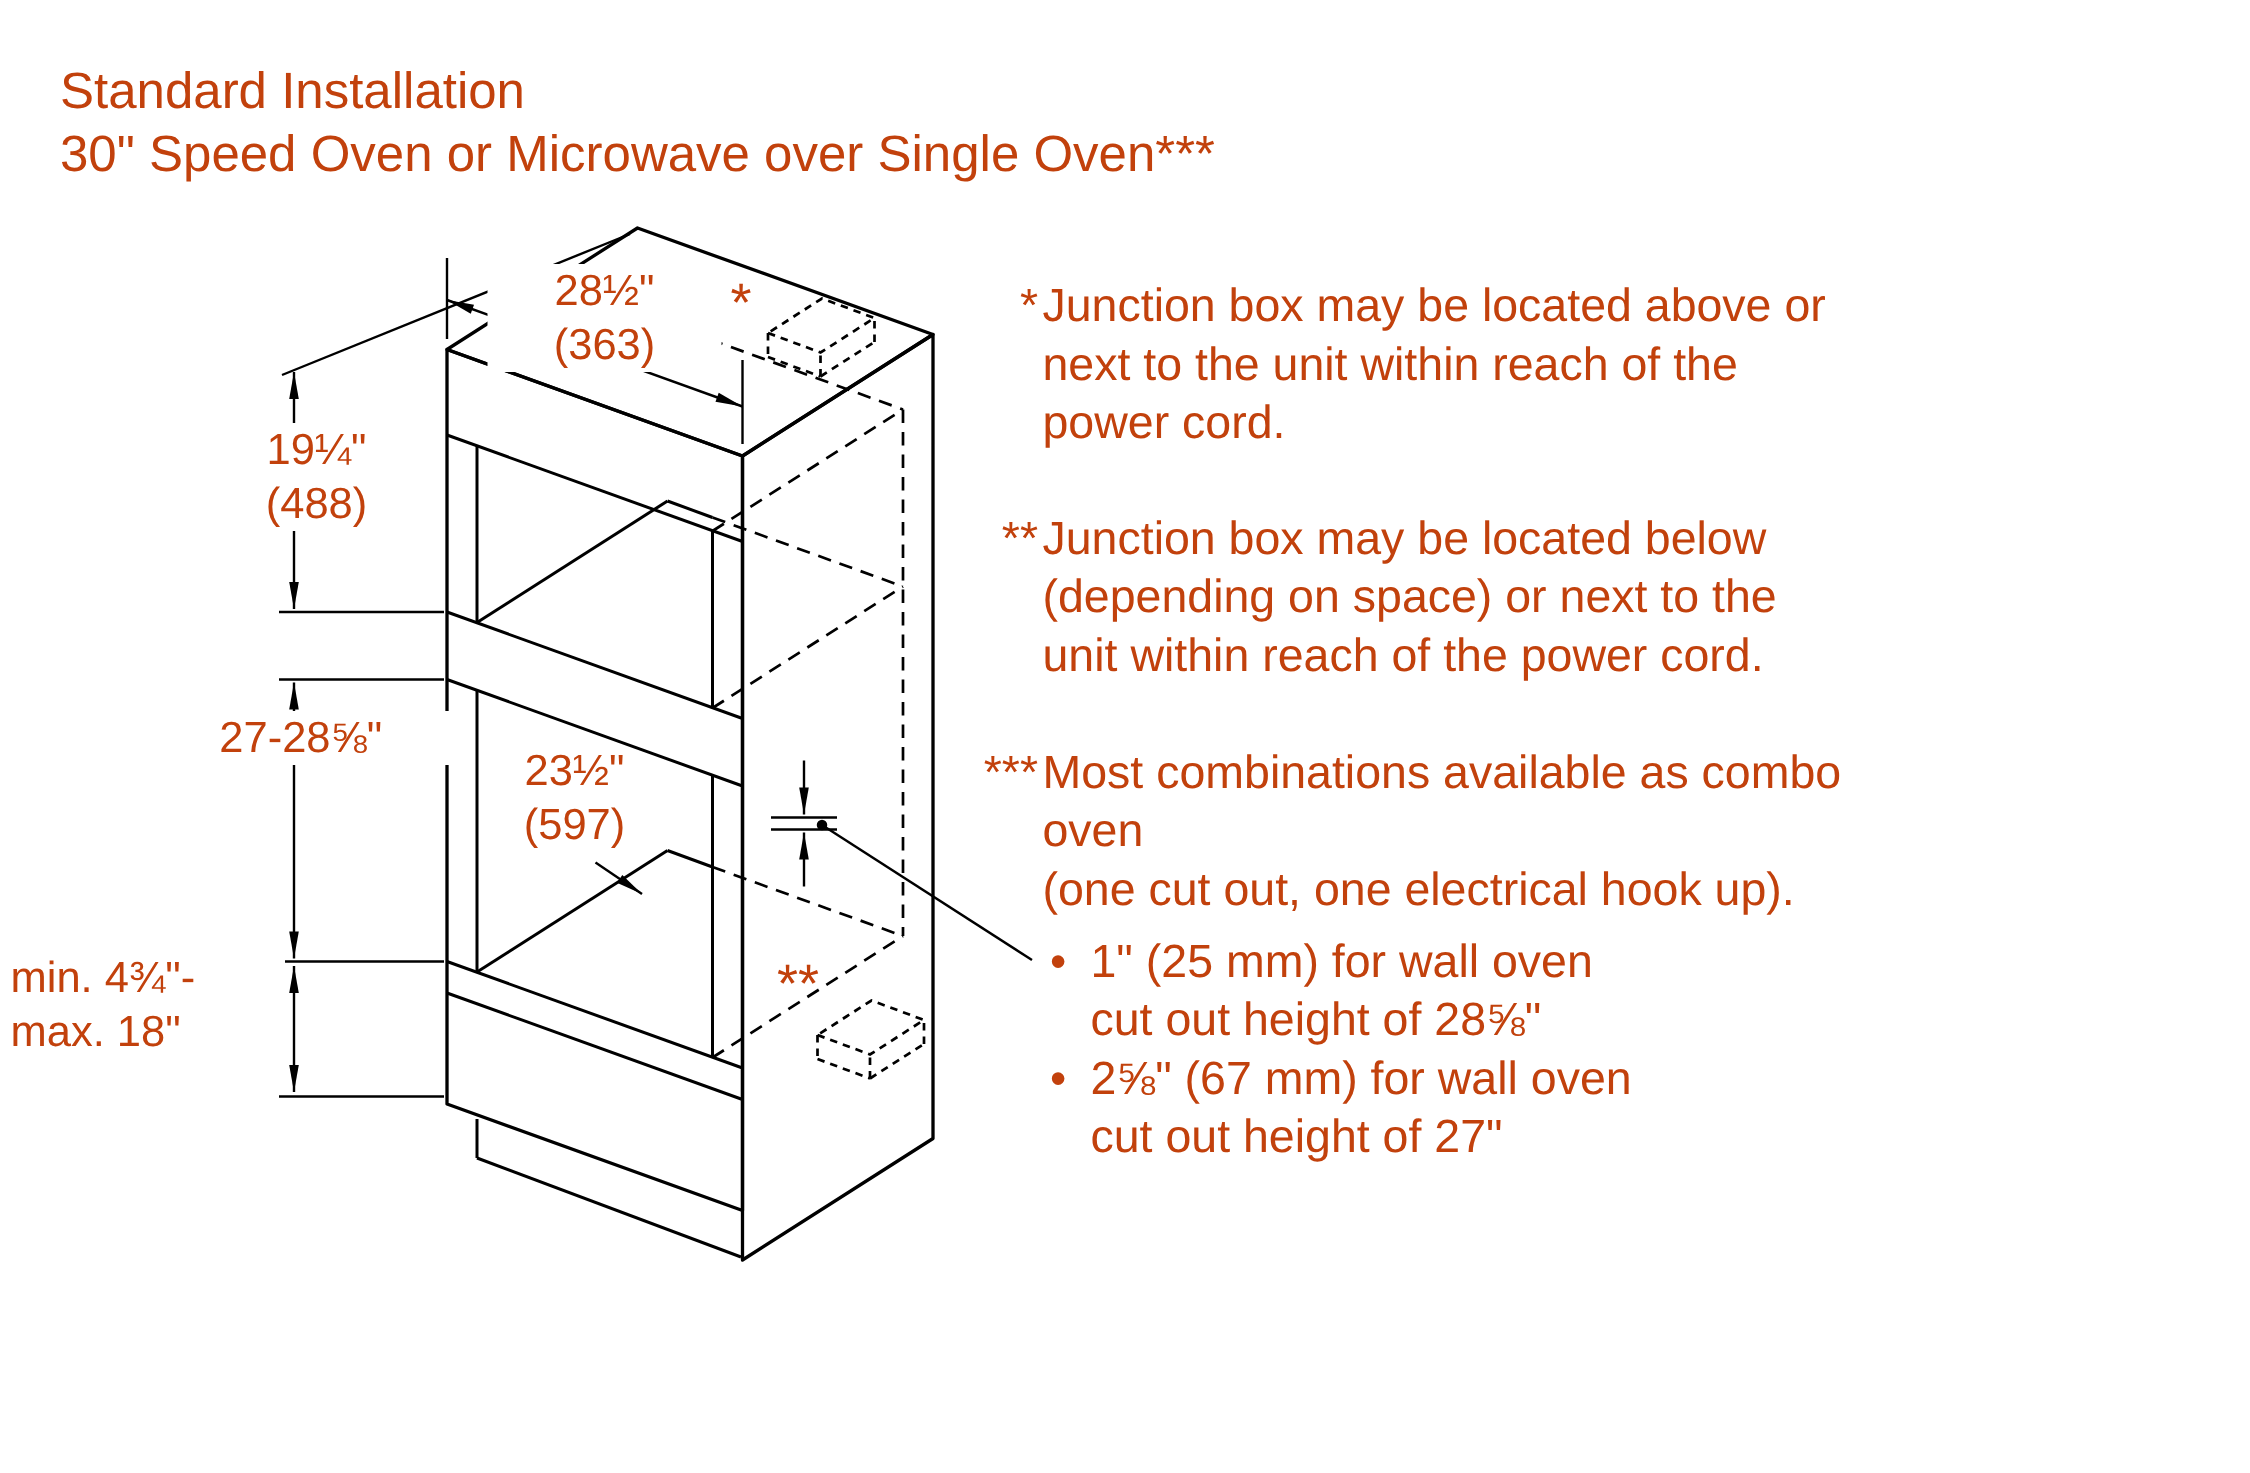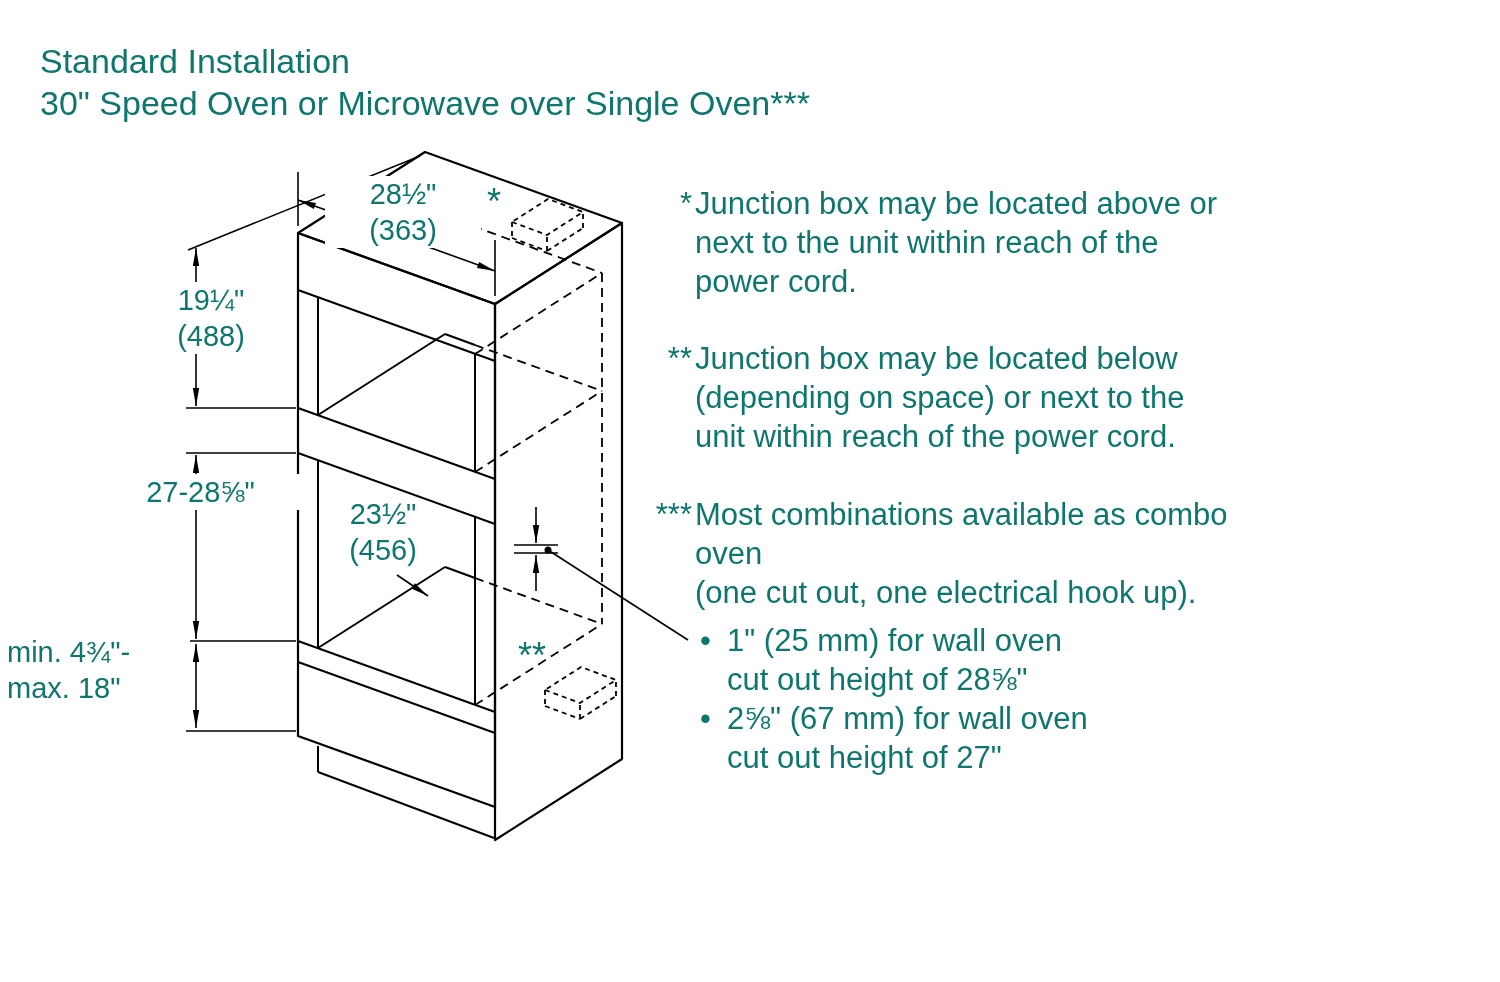--- a/index.html
+++ b/index.html
@@ -1,18 +1,18 @@
 <!DOCTYPE html>
 <html><head>
 <meta charset="utf-8">
 <style>
   html,body { margin:0; padding:0; background:#fff; }
   .page {
     position:relative; width:1252px; height:982px; background:#ffffff;
-    font-family:"Liberation Sans","DejaVu Sans",sans-serif; color:#0f766e;
+    font-family:"Liberation Sans","DejaVu Sans",sans-serif; color:#c2410c;
     overflow:hidden;
     padding-left:34px;
   }
   .page svg { position:absolute; left:0; top:0; }
   .title { position:absolute; left:40px; top:40px; font-size:34px; line-height:42px; }
   .dim {
     position:absolute; text-align:center; font-size:29px; line-height:36px;
     background:#ffffff; padding:0 3px;
   }
   .dim.noBg { background:transparent; }
@@ -134,21 +134,21 @@
     <div>19¼"</div>
     <div>(488)</div>
   </div>
 
   <div class="dim" style="left:100px; top:474px; width:195px;">
     <div>27-28⅝"</div>
   </div>
 
   <div class="dim noBg" style="left:318px; top:496px; width:124px;">
     <div>23½"</div>
-    <div>(456)</div>
+    <div>(597)</div>
   </div>
 
   <div class="dim leftAlign" style="left:4px; top:634px; width:180px;">
     <div>min. 4¾"-</div>
     <div>max. 18"</div>
   </div>
 
   <div class="diagmark" style="left:487px; top:184px;">*</div>
   <div class="diagmark" style="left:518px; top:638px;">**</div>
 

